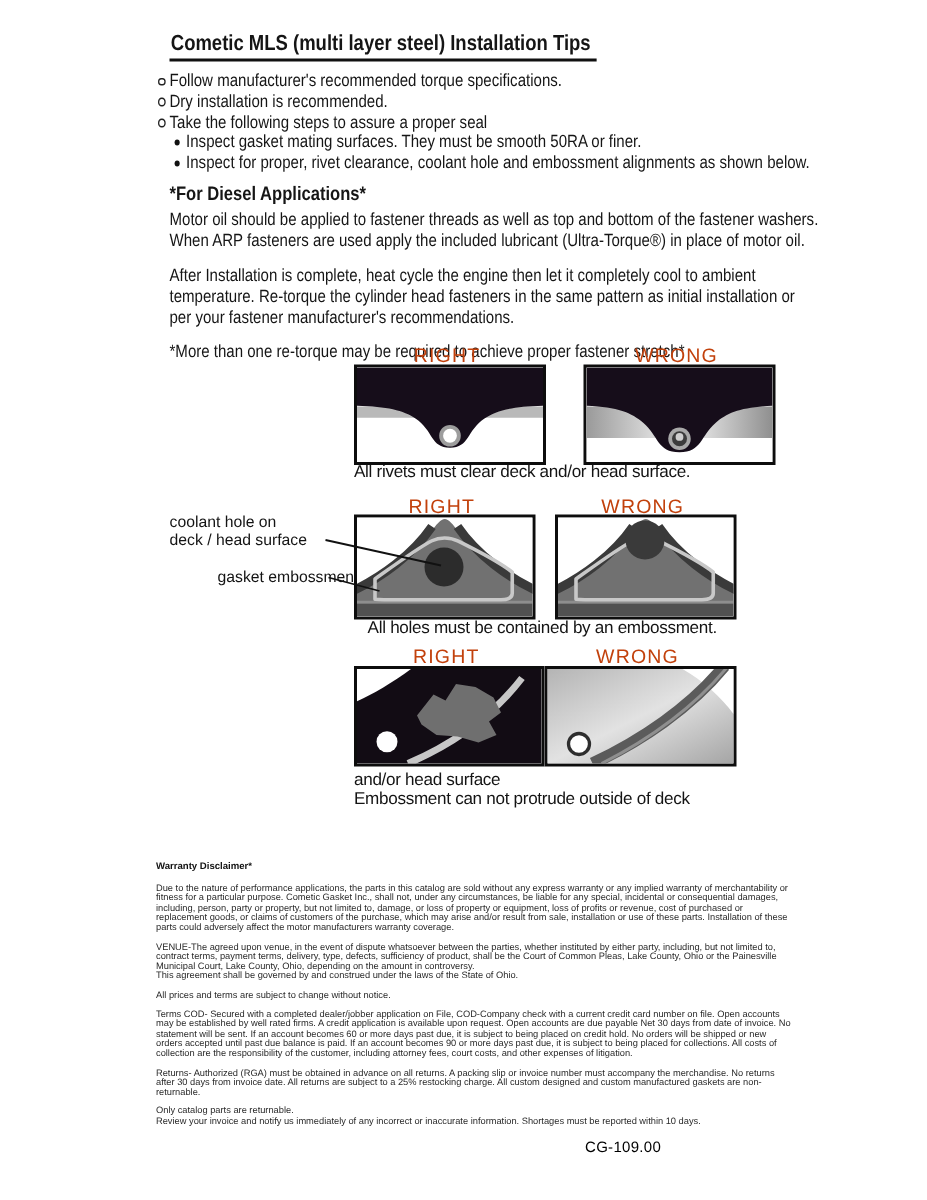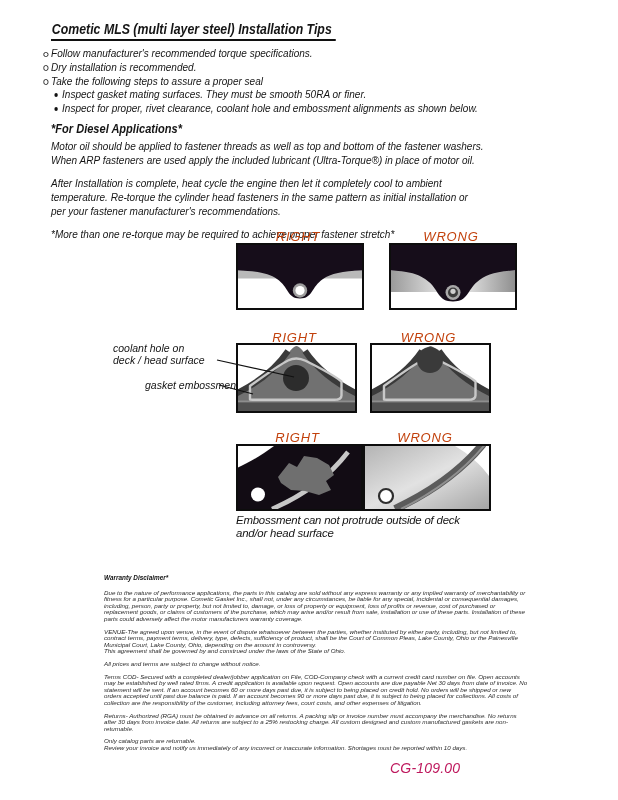--- a/index.html
+++ b/index.html
@@ -2,21 +2,21 @@
 <html><head>
 <meta charset="utf-8">
 <style>
   html,body{margin:0;padding:0;}
   body{
     width:618px;height:800px;background:#ffffff;
     font-family:"Liberation Sans", sans-serif;color:#151515;
     overflow:hidden;
   }
   .page{position:relative;width:618px;height:584px;box-sizing:border-box;
-        padding:20px 0 0 51px;font-style:italic;}
+        padding:20px 0 0 113px;}
   .cond{transform:scaleX(0.85);transform-origin:0 0;}
 
   
   .title{display:inline-block;font-size:14.5px;font-weight:bold;
          border-bottom:2px solid #101010;padding:0 5px 2px 1px;white-space:nowrap;}
   .bullets{margin-top:6px;width:560px;font-size:11.8px;line-height:13.8px;}
   .bullet{position:relative;}
   .bullet::before{content:'';position:absolute;left:-9px;top:4.5px;width:3.5px;height:3.5px;
                   border:1px solid #222;border-radius:50%;}
   .subbullet{position:relative;padding-left:13px;}
@@ -43,22 +43,22 @@
             font-size:10.5px;line-height:11.5px;color:#141414;}
   .leader-svg{position:absolute;left:0;top:0;pointer-events:none;}
 
   
   .warranty{position:absolute;left:104px;top:575px;width:424px;
             font-size:6.2px;line-height:6.6px;color:#2a2a2a;}
   .warranty .whead{font-size:6.4px;font-weight:bold;margin:0 0 8px 0;color:#111;}
   .warranty p{margin:0 0 6px 0;}
   .warranty p.tight{margin-bottom:0;}
 
-  .catalog-code{position:absolute;left:390px;top:760px;font-size:14px;
-                letter-spacing:0.2px;color:#be185d;}
+  .catalog-code{position:absolute;left:390px;top:760px;font-size:10px;
+                letter-spacing:0.2px;color:#000000;}
 </style>
 </head>
 <body>
 
 <div class="page">
 
   <div class="title cond">Cometic MLS (multi layer steel) Installation Tips</div>
 
   <div class="bullets cond">
     <div class="bullet">Follow manufacturer's recommended torque specifications.</div>
@@ -99,20 +99,21 @@
             </linearGradient>
           </defs>
           <rect width="124" height="63" fill="#ffffff"></rect>
           <rect x="0" y="26" width="124" height="21" fill="url(#g1w)"></rect>
           <path d="M0,0 H124 V25.5 C103,26.5 94,30 86,37 C76,45.5 77,56.5 62,56.5 C47,56.5 48,45.5 38,37 C30,30 21,26.5 0,25.5 Z" fill="#160d1a"></path>
           <circle cx="62" cy="47.5" r="7.5" fill="#a9a9a9"></circle>
           <circle cx="62" cy="47.5" r="5" fill="#3c3c3c"></circle>
           <circle cx="62" cy="46.3" r="2.6" fill="#cfcfcf"></circle>
         </svg>
       </div>
+      <div class="caption" style="left:123px;top:80px;">All rivets must clear deck and/or head surface.</div>
     </div>
 
     <div class="dgroup dg2">
       <div class="dg-label" style="left:123px;width:117px;">RIGHT</div>
       <div class="dg-label" style="left:257px;width:117px;">WRONG</div>
 
       <div class="callouts" style="top:13px;">
         <div>coolant hole on</div>
         <div>deck / head surface</div>
       </div>
@@ -143,20 +144,21 @@
           <path d="M12,54.5 L12,41 C26,31 41,20 50,15.5 C55,13 62,13 67.5,15.8 C79,21.5 96,30.5 103.5,36.5 L103.5,50.5 C103.5,53.5 100.5,54.8 96,54.8 L18,54.8 C14,54.8 12,54.5 12,54.5 Z" fill="none" stroke="#c8c8c8" stroke-width="2.4" stroke-linejoin="round"></path>
           <circle cx="58" cy="15" r="13" fill="#3a3a3a"></circle>
         </svg>
       </div>
 
       <svg class="leader-svg" width="400" height="100" viewBox="0 0 400 100">
         <path d="M104,30 L181,47" stroke="#111" stroke-width="1.2" fill="none"></path>
         <path d="M106,55 L140,64" stroke="#111" stroke-width="1.2" fill="none"></path>
       </svg>
 
+      <div class="caption" style="left:123px;top:83px;width:251px;text-align:center;">All holes must be contained by an embossment.</div>
     </div>
 
     <div class="dgroup dg3">
       <div class="dg-label" style="left:123px;width:123px;">RIGHT</div>
       <div class="dg-label" style="left:250px;width:124px;">WRONG</div>
 
       <div class="panel" style="left:123px;top:14px;">
         <svg width="123" height="63" viewBox="0 0 123 63">
           <rect width="123" height="63" fill="#120c14"></rect>
           <path d="M0,0 H36 C24,9 10,17 0,21.5 Z" fill="#ffffff"></path>
@@ -176,22 +178,22 @@
           </defs>
           <rect width="124" height="63" fill="url(#g3w)"></rect>
           <path d="M124,0 V30 C116,19 104,8 90,0 Z" fill="#ffffff"></path>
           <path d="M30,63 C62,48 95,26 118,-2" stroke="#5b5b5b" stroke-width="8" fill="none"></path>
           <path d="M36,63 C68,47 100,24 122,-4" stroke="#8f8f8f" stroke-width="2" fill="none"></path>
           <circle cx="21" cy="50" r="7" fill="#ffffff" stroke="#2e2e2e" stroke-width="2.2"></circle>
         </svg>
       </div>
 
       <div class="caption" style="left:123px;top:84px;white-space:normal;width:300px;">
+        <div>and/or head surface</div>
         <div>Embossment can not protrude outside of deck</div>
-        <div>and/or head surface</div>
       </div>
     </div>
   </div>
 
   
   <div class="warranty">
     <p class="whead">Warranty Disclaimer*</p>
     <p>Due to the nature of performance applications, the parts in this catalog are sold without any express warranty or any implied warranty of merchantability or fitness for a particular purpose.  Cometic Gasket Inc., shall not, under any circumstances, be liable for any special, incidental or consequential damages, including, person, party or property, but not limited to, damage, or loss of property or equipment, loss of profits or revenue, cost of purchased or replacement goods, or claims of customers of the purchase, which may arise and/or result from sale, installation or use of these parts.  Installation of these parts could adversely affect the motor manufacturers warranty coverage.</p>
     <p class="tight">VENUE-The agreed upon venue, in the event of dispute whatsoever between the parties, whether instituted by either party, including, but not limited to, contract terms, payment terms, delivery, type, defects, sufficiency of product, shall be the Court of Common Pleas, Lake County, Ohio or the Painesville Municipal Court, Lake County, Ohio, depending on the amount in controversy.</p>
     <p>This agreement shall be governed by and construed under the laws of the State of Ohio.</p>

